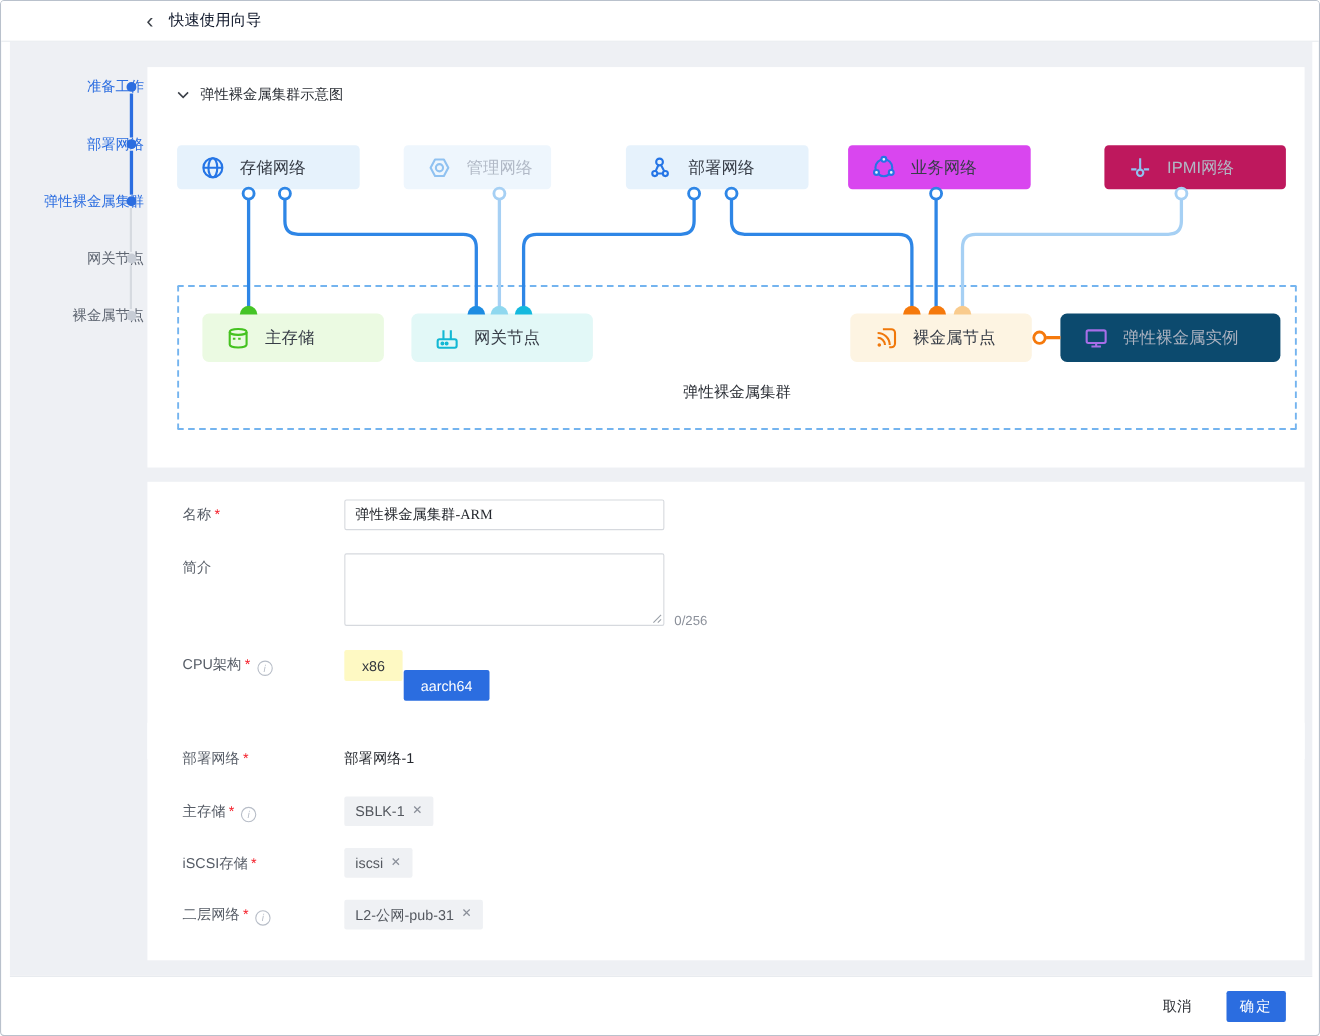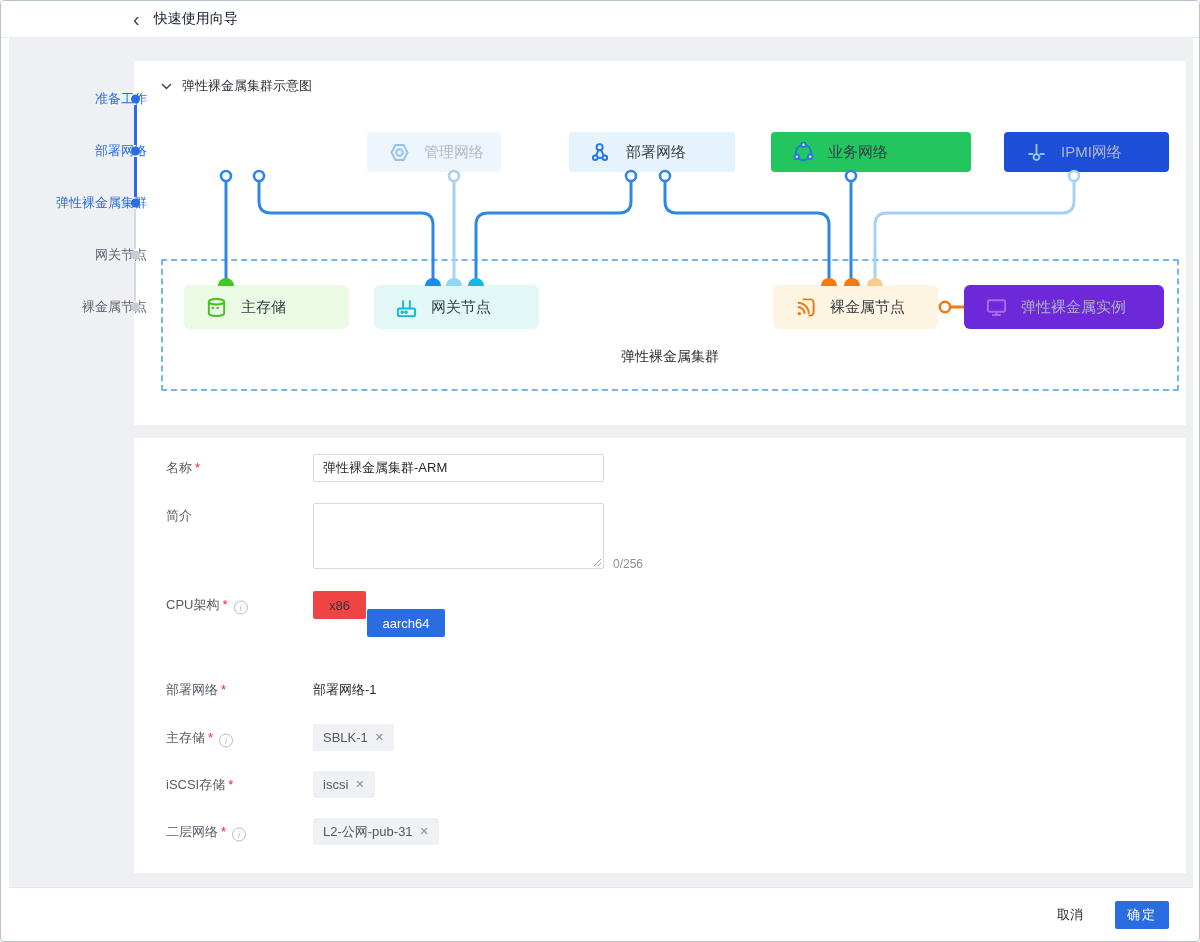--- a/index.html
+++ b/index.html
@@ -9,21 +9,21 @@
 
   
   .top-bar { position:absolute; left:0; top:0; width:100%; height:37px; background:#fff; border-bottom:1px solid #e8ebef; display:flex; align-items:center; padding-left:132px; z-index:10; }
   .back-btn { font-size:20px; line-height:16px; color:#3a3f47; cursor:pointer; margin-right:14px; font-weight:400; }
   .top-title { font-size:14px; color:#0f172a; }
 
   
   .content-bg { position:absolute; left:8px; top:37px; width:1184px; height:849px; background:#eef0f4; }
 
   
-  .stepper { position:absolute; left:16px; top:37px; width:154px; height:300px; z-index:5;margin-top:20px; }
+  .stepper { position:absolute; left:0; top:37px; width:154px; height:300px; z-index:5; }
   .step-label { position:absolute; right:24px; font-size:13px; white-space:nowrap; transform:translateY(-50%); cursor:pointer; }
   .step-label.active { color:#2b6de0; }
   .step-label.pending { color:#5d6470; }
   .step-dot { position:absolute; left:114px; width:9px; height:9px; border-radius:50%; transform:translateY(-50%); }
   .step-dot.active { background:#2b6de0; }
   .step-dot.pending { background:#c7ccd5; }
   .step-line { position:absolute; }
   .step-line.blue { left:117px; width:3px; background:#2b6de0; }
   .step-line.gray { left:117px; width:2px; background:#d6dae0; }
 
@@ -41,27 +41,27 @@
   .bnode.dim .nlabel { color:#acb2c0; }
   .dashed-box { position:absolute; left:27px; top:198px; width:1018px; height:132px; border:2px dashed #74b4ef; border-radius:2px; z-index:1; }
   .cluster-label { position:absolute; left:27px; top:287px; width:1018px; text-align:center; font-size:14px; color:#2b2f36; z-index:2; }
   .diagram-svg { position:absolute; left:0; top:0; z-index:3; pointer-events:none; }
   .icon-svg { display:block; }
 
   
   .f-label { position:absolute; left:32px; font-size:13px; color:#565c66; transform:translateY(-50%); white-space:nowrap; }
   .req { color:#f5222d; margin-left:3px; }
   .info-dot { display:inline-block; width:14px; height:14px; border:1px solid #b7bdc7; border-radius:50%; color:#b7bdc7; font-size:9px; line-height:12px; text-align:center; margin-left:6px; vertical-align:-2px; font-style:italic; cursor:pointer; }
-  .text-input { position:absolute; left:179px; width:291px; height:28px; border:1px solid #d6d9de; border-radius:2px; font-size:13px; color:#25282e; padding:0 9px; outline:none; font-family:Liberation Sans, sans-serif; background:#fff; }
+  .text-input { position:absolute; left:179px; width:291px; height:28px; border:1px solid #d6d9de; border-radius:2px; font-size:13px; color:#25282e; padding:0 9px; outline:none; font-family:Liberation Serif, serif; background:#fff; }
   .ta-wrap { position:absolute; left:179px; width:291px; height:66px; }
   .ta-wrap textarea { width:100%; height:100%; border:1px solid #d6d9de; border-radius:2px; resize:none; outline:none; font-family:inherit; font-size:13px; padding:6px 9px; }
   .grip { position:absolute; right:2px; bottom:2px; }
   .counter { position:absolute; left:479px; font-size:12px; color:#8b909a; }
   .seg-btn { position:absolute; height:28px; display:flex; align-items:center; justify-content:center; font-size:13px; border-radius:2px; cursor:pointer; }
-  .seg-btn.plain { background:#ef4444; color:#33373e; }
+  .seg-btn.plain { background:#fef9c3; color:#33373e; }
   .seg-btn.sel { background:#2b6de0; color:#fff; }
   .plain-value { position:absolute; left:179px; font-size:13px; color:#25282e; transform:translateY(-50%); }
   .tag { position:absolute; left:179px; height:27px; background:#eff1f4; border-radius:2px; display:inline-flex; align-items:center; padding:0 10px; font-size:13px; color:#54585f; gap:7px; }
   .tag .x { font-size:11px; color:#8a8f99; cursor:pointer; line-height:1; }
 
   
   .footer { position:absolute; left:8px; top:886px; width:1184px; height:55px; background:#fff; border-top:1px solid #e3e6eb; display:flex; align-items:center; justify-content:flex-end; padding-right:24px; gap:32px; z-index:6; }
   .btn-text { font-size:13px; color:#25282e; cursor:pointer; }
   .btn-primary { min-width:52px; height:28px; background:#2b6de0; color:#fff; font-size:13px; border:none; border-radius:2px; cursor:pointer; padding:0 12px; letter-spacing:2px; }
 </style>
@@ -96,46 +96,54 @@
 
   <div class="panel" style="top:60px;height:364px">
 
     <div class="collapse-head">
       <svg class="icon-svg" width="11" height="7" viewBox="0 0 11 7">
           <path d="M1 1 L5.5 5.5 L10 1" fill="none" stroke="#3a3f47" stroke-width="1.4"></path>
         </svg>
       <span class="collapse-title">弹性裸金属集群示意图</span>
     </div>
 
+    <div class="nnode" style="left:27px;top:71px;width:166px;background:#e6f2fc">
+      <svg class="icon-svg" width="23" height="23" viewBox="0 0 24 24" fill="none" stroke="#2575e6" stroke-width="2">
+          <circle cx="12" cy="12" r="9"></circle>
+          <ellipse cx="12" cy="12" rx="4.2" ry="9"></ellipse>
+          <line x1="3" y1="12" x2="21" y2="12"></line>
+        </svg>
+      <span class="nlabel">存储网络</span>
+    </div>
     <div class="nnode dim" style="left:233px;top:71px;width:134px;background:#eef6fd">
       <svg class="icon-svg" width="23" height="23" viewBox="0 0 24 24" fill="none" stroke="#90c2f1" stroke-width="2">
           <path d="M7.8 4.2 h8.4 l4.2 7.8 -4.2 7.8 h-8.4 L3.6 12 Z" stroke-linejoin="round"></path>
           <circle cx="12" cy="12" r="3.4"></circle>
         </svg>
       <span class="nlabel">管理网络</span>
     </div>
     <div class="nnode" style="left:435px;top:71px;width:166px;background:#e6f2fc">
       <svg class="icon-svg" width="23" height="23" viewBox="0 0 24 24" fill="none" stroke="#2575e6" stroke-width="2">
           <circle cx="10" cy="6.5" r="3.2"></circle>
           <circle cx="5.5" cy="17.5" r="2.4"></circle>
           <circle cx="15.5" cy="17.5" r="2.4"></circle>
           <path d="M8.8 9.6 L6.3 15.2 M11.4 9.4 L14.5 15.3 M8 17.5 h5"></path>
         </svg>
       <span class="nlabel">部署网络</span>
     </div>
-    <div class="nnode" style="left:637px;top:71px;width:200px;background:#22c55e">
+    <div class="nnode" style="left:637px;top:71px;width:166px;background:#d946ef">
       <svg class="icon-svg" width="23" height="23" viewBox="0 0 24 24" fill="none" stroke="#2575e6" stroke-width="2">
           <circle cx="12" cy="12" r="8"></circle>
           <circle cx="12" cy="4" r="2.3" fill="#e6f2fc"></circle>
           <circle cx="5" cy="16.5" r="2.3" fill="#e6f2fc"></circle>
           <circle cx="19" cy="16.5" r="2.3" fill="#e6f2fc"></circle>
         </svg>
       <span class="nlabel">业务网络</span>
     </div>
-    <div class="nnode dim" style="left:870px;top:71px;width:165px;background:#1d4ed8">
+    <div class="nnode dim" style="left:870px;top:71px;width:165px;background:#be185d">
       <svg class="icon-svg" width="23" height="23" viewBox="0 0 24 24" fill="none" stroke="#90c2f1" stroke-width="2">
           <line x1="12" y1="3" x2="12" y2="13.5"></line>
           <line x1="3.5" y1="13.5" x2="8.5" y2="13.5"></line>
           <line x1="15.5" y1="13.5" x2="20.5" y2="13.5"></line>
           <circle cx="12" cy="16.8" r="3"></circle>
         </svg>
       <span class="nlabel">IPMI网络</span>
     </div>
 
     <div class="dashed-box"></div>
@@ -161,21 +169,21 @@
     </div>
     <div class="bnode" style="left:639px;top:224px;width:165px;background:#fdf4e2">
       <svg class="icon-svg" width="23" height="23" viewBox="0 0 24 24" fill="none" stroke="#f0780b" stroke-width="2">
           <path d="M9 3.5 h8 a3.5 3.5 0 0 1 3.5 3.5 v10 a3.5 3.5 0 0 1 -3.5 3.5 h-2"></path>
           <circle cx="5.6" cy="18.4" r="1.7" fill="#f0780b" stroke="none"></circle>
           <path d="M4 11.5 a7 7 0 0 1 7 7"></path>
           <path d="M4 7 a11.5 11.5 0 0 1 11.5 11.5"></path>
         </svg>
       <span class="nlabel">裸金属节点</span>
     </div>
-    <div class="bnode dim" style="left:830px;top:224px;width:200px;background:#6d28d9">
+    <div class="bnode dim" style="left:830px;top:224px;width:200px;background:#0c4a6e">
       <svg class="icon-svg" width="23" height="23" viewBox="0 0 24 24" fill="none" stroke="#a76ee8" stroke-width="2">
           <rect x="3" y="4.5" width="18" height="12" rx="1.6"></rect>
           <line x1="12" y1="16.5" x2="12" y2="19.8"></line>
           <line x1="7.5" y1="19.8" x2="16.5" y2="19.8"></line>
         </svg>
       <span class="nlabel">弹性裸金属实例</span>
     </div>
 
     <svg class="diagram-svg" width="1052" height="364" viewBox="0 0 1052 364">
       <g fill="none" stroke="#2e86e6" stroke-width="3">

